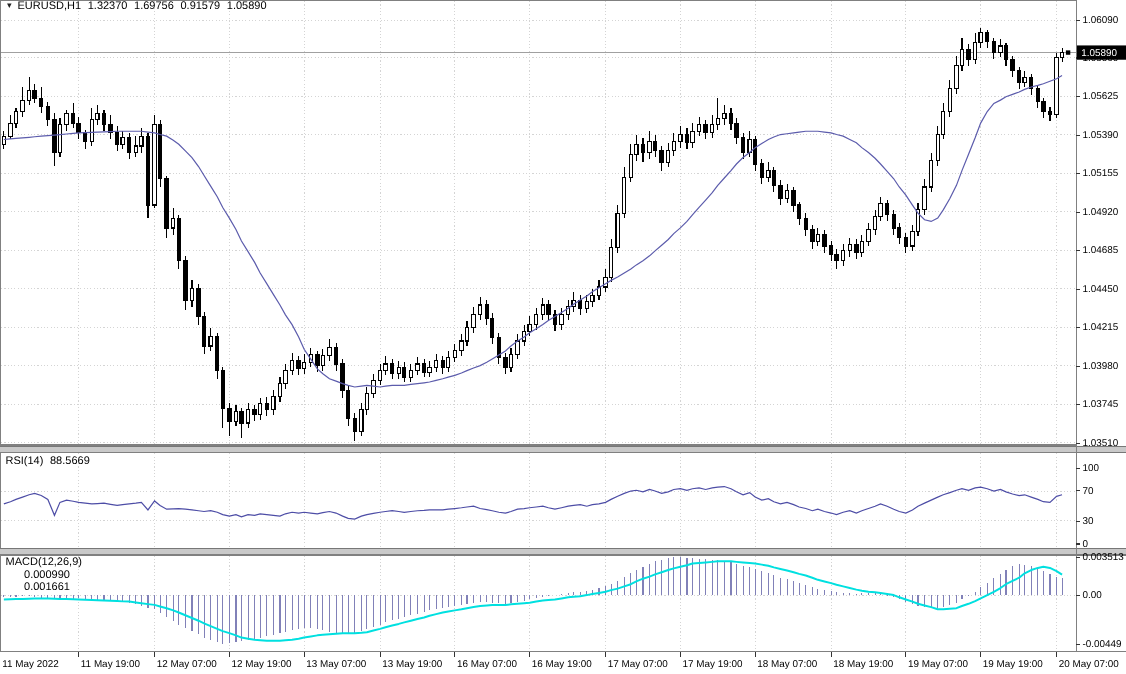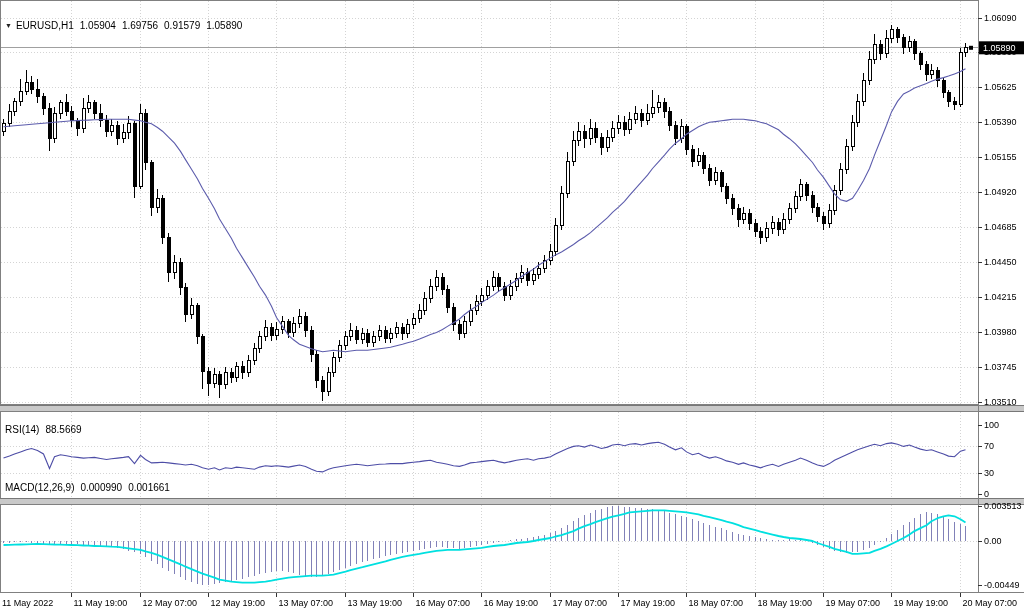--- a/index.html
+++ b/index.html
@@ -678,32 +678,32 @@
         <text x="757.5" y="606" fill="#000000" font-family="&quot;Liberation Sans&quot;,sans-serif" font-size="9px">18 May 19:00</text>
         <line x1="823.5" y1="593" x2="823.5" y2="597" stroke="#333" shape-rendering="crispEdges"></line>
         <text x="825.5" y="606" fill="#000000" font-family="&quot;Liberation Sans&quot;,sans-serif" font-size="9px">19 May 07:00</text>
         <line x1="891.5" y1="593" x2="891.5" y2="597" stroke="#333" shape-rendering="crispEdges"></line>
         <text x="893.5" y="606" fill="#000000" font-family="&quot;Liberation Sans&quot;,sans-serif" font-size="9px">19 May 19:00</text>
         <line x1="960.5" y1="593" x2="960.5" y2="597" stroke="#333" shape-rendering="crispEdges"></line>
         <text x="962.5" y="606" fill="#000000" font-family="&quot;Liberation Sans&quot;,sans-serif" font-size="9px">20 May 07:00</text>
       </g>
     </svg>
 
-  <div class="hdr" style="left:5px;top:20px;align-items:flex-end;">
+  <div class="hdr" style="left:5px;top:0;align-items:flex-end;">
     <span class="tri">▼</span>
     <span class="sym">EURUSD,H1</span>
-    <span class="v">1.05904</span>
+    <span class="v">1.32370</span>
     <span class="v">1.69756</span>
     <span class="v">0.91579</span>
     <span class="v">1.05890</span>
   </div>
 
-  <div class="hdr" style="left:5px;top:424px;">
+  <div class="hdr" style="left:5px;top:414px;">
     <span>RSI(14)</span>
     <span class="v">88.5669</span>
   </div>
 
-  <div class="hdr" style="left:5px;top:482px;">
+  <div class="hdr" style="left:5px;top:506px;flex-direction:column;">
     <span>MACD(12,26,9)</span>
     <span class="v">0.000990</span>
     <span class="v">0.001661</span>
   </div>
 </div>
 
 </body></html>

